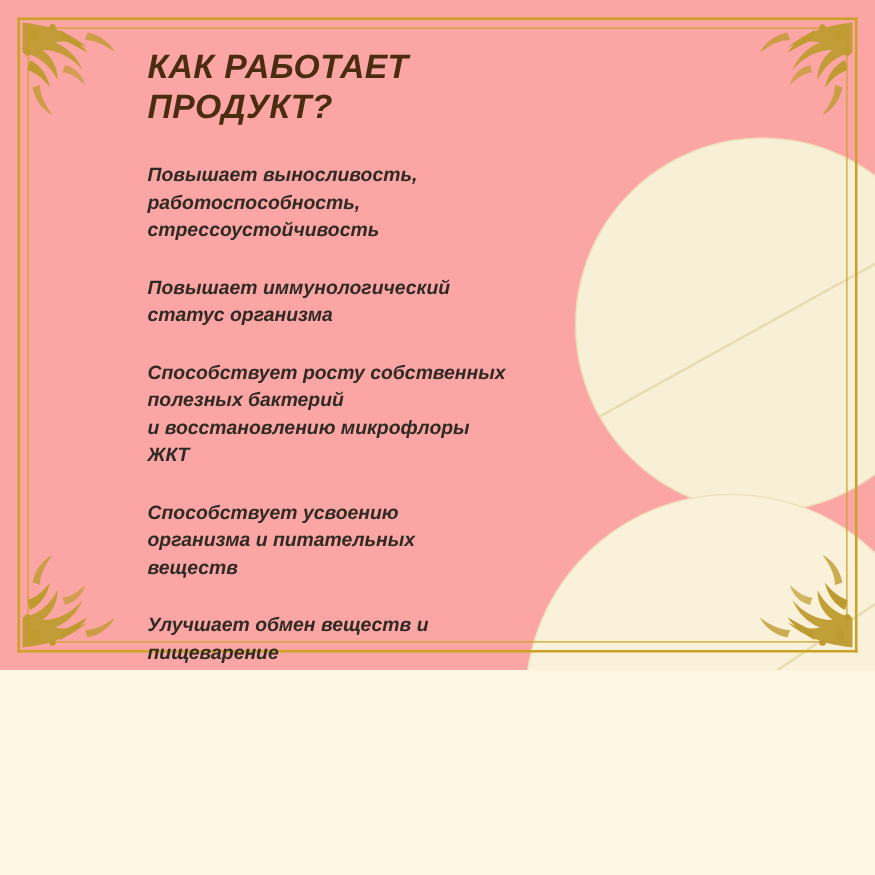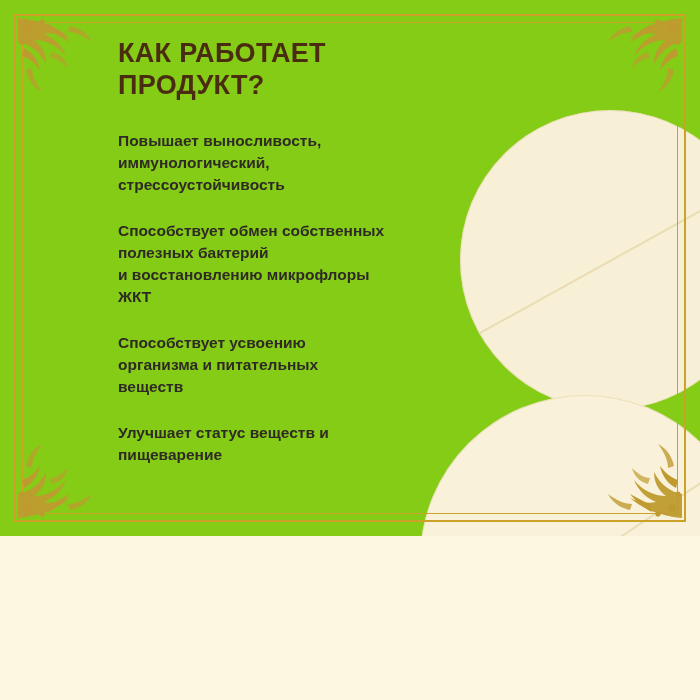--- a/index.html
+++ b/index.html
@@ -11,22 +11,23 @@
     height: 700px;
     overflow: hidden;
     font-family: "Liberation Sans", sans-serif;
     background: #fdf6e0;
   }
 
   #poster {
     position: relative;
     width: 700px;
     height: 536px;
-    background: #84cc16;
+    background: #fca5a5;
     overflow: hidden;
+    font-style: italic;
   }
 
   
   .pill {
     position: absolute;
     border-radius: 50%;
     background: #f7eed0;
     box-shadow: inset 0 0 0 1px rgba(226,210,160,0.55);
   }
   .pill .score {
@@ -205,26 +206,28 @@
         </g>
       </svg>
     </div>
   </div>
 
   <div id="content">
     <h1 id="title">КАК РАБОТАЕТ
 ПРОДУКТ?</h1>
 
     <p class="benefit">Повышает выносливость,
-иммунологический,
+работоспособность,
 стрессоустойчивость</p>
-    <p class="benefit">Способствует обмен собственных
+    <p class="benefit">Повышает иммунологический
+статус организма</p>
+    <p class="benefit">Способствует росту собственных
 полезных бактерий
 и восстановлению микрофлоры
 ЖКТ</p>
     <p class="benefit">Способствует усвоению
 организма и питательных
 веществ</p>
-    <p class="benefit">Улучшает статус веществ и
+    <p class="benefit">Улучшает обмен веществ и
 пищеварение</p>
   </div>
 
 </div>
 
 </body></html>

